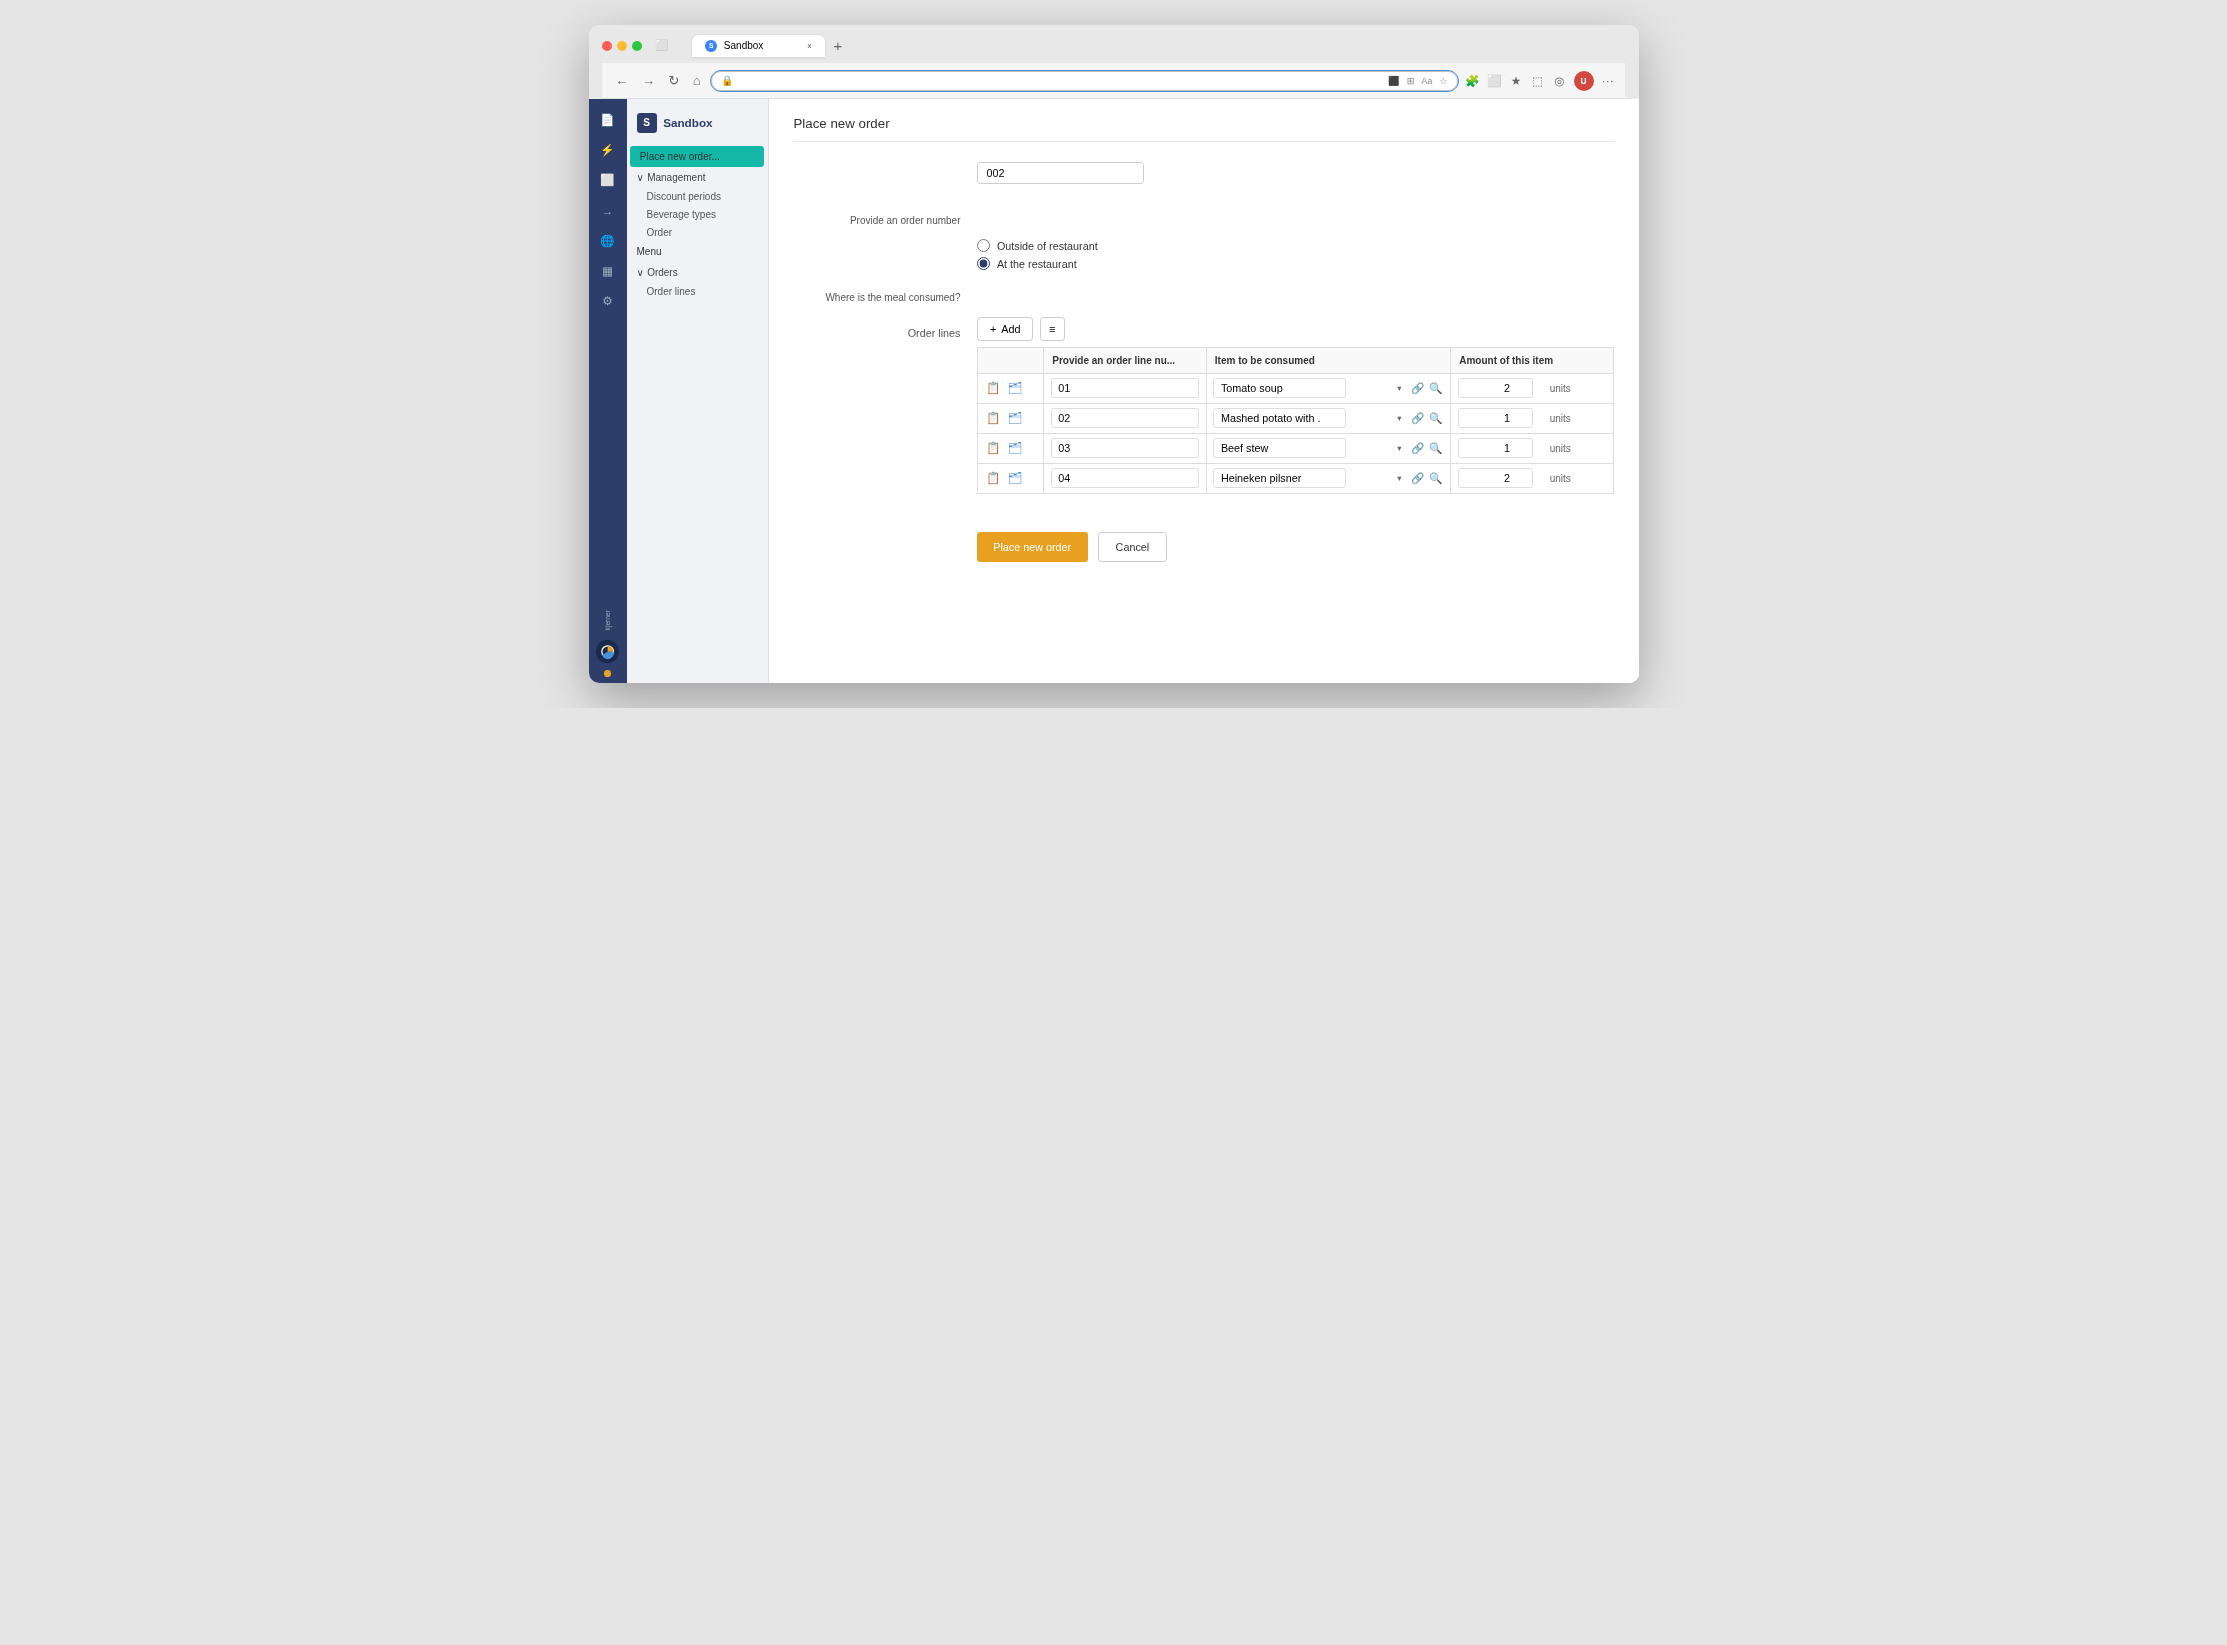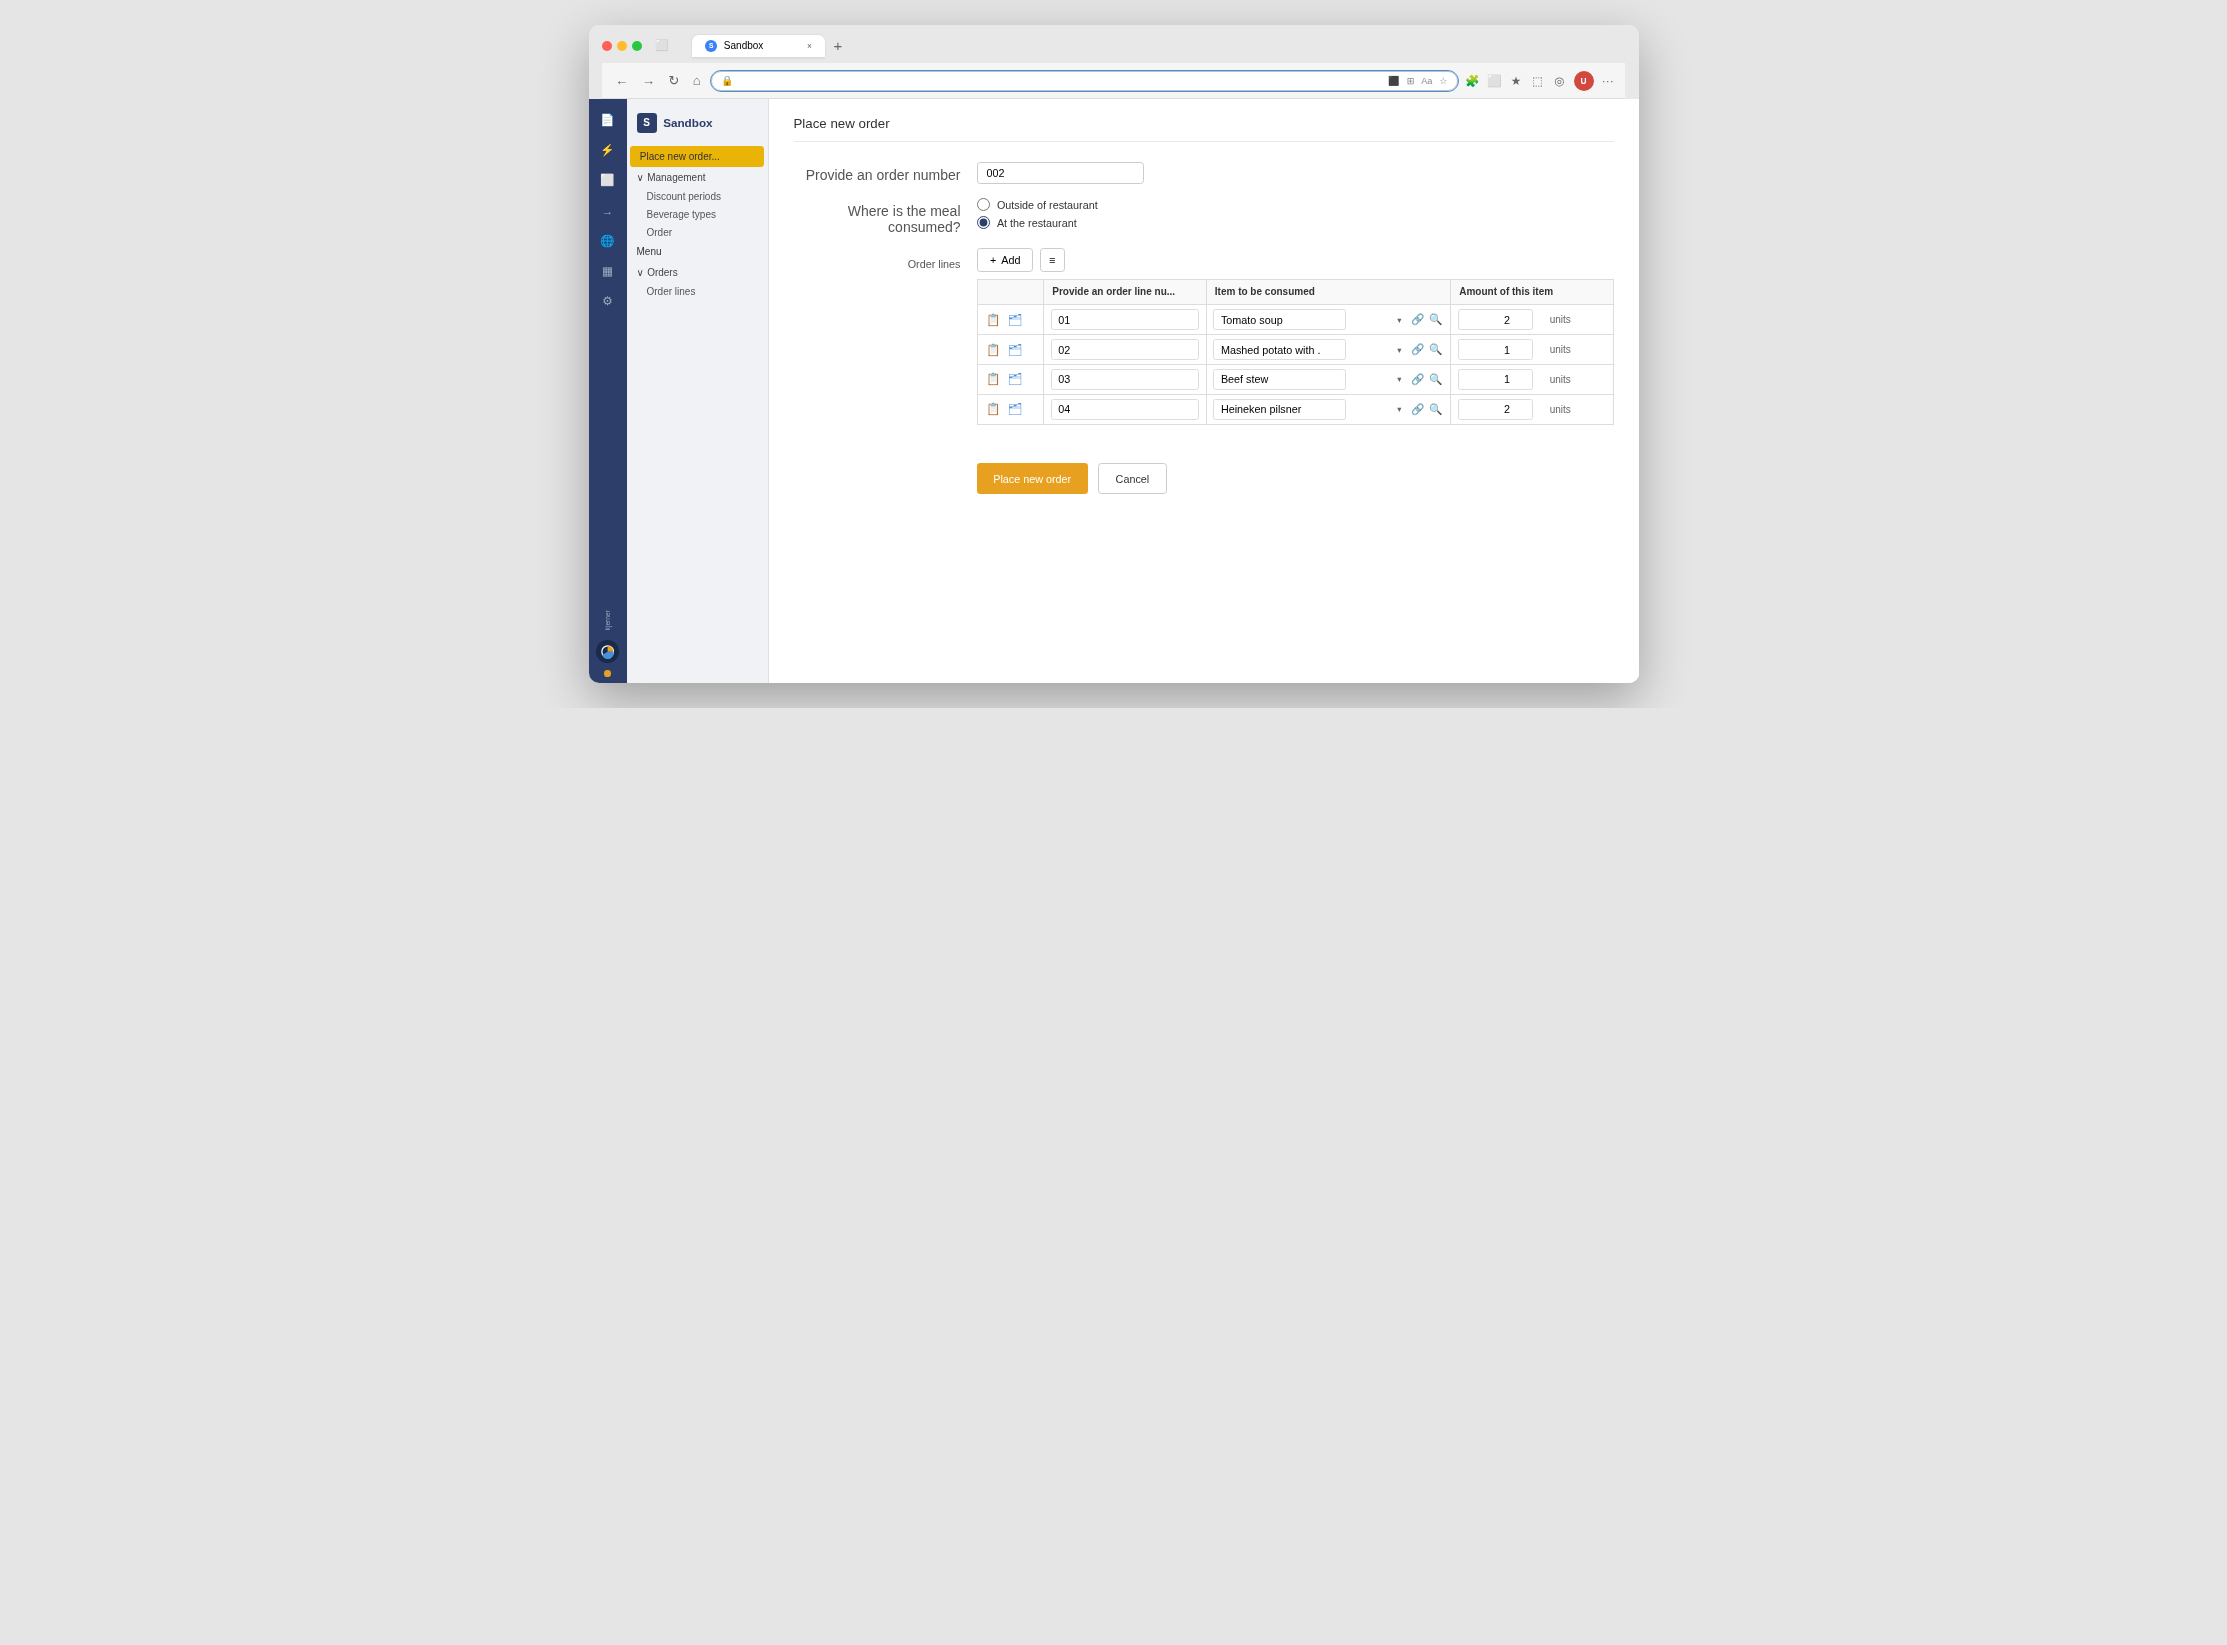--- a/index.html
+++ b/index.html
@@ -34,32 +34,32 @@
     .icon-sidebar-item { width: 27px; height: 27px; display: flex; align-items: center; justify-content: center; border-radius: 5px; cursor: pointer; color: #a0aec0; font-size: 11.7px; }
     .icon-sidebar-item.active { color: white; }
     .icon-sidebar-bottom { margin-top: auto; display: flex; flex-direction: column; align-items: center; gap: 3.3px; }
 
     
     .nav-sidebar { width: 142px; background: #f0f2f5; border-right: 0.8px solid #e0e0e0; padding: 6.7px 0; }
     .app-brand { display: flex; align-items: center; gap: 6.7px; padding: 6.7px 10px 13.3px; }
     .brand-icon { width: 20px; height: 20px; background: #2d3e6b; border-radius: 3.3px; display: flex; align-items: center; justify-content: center; color: white; font-weight: bold; font-size: 10px; }
     .brand-name { font-weight: 600; color: #2d3e6b; font-size: 11.7px; }
     .nav-item { padding: 5px 10px; cursor: pointer; color: #333; font-size: 10px; display: flex; align-items: center; gap: 3.3px; }
-    .nav-item.active { background: #eab308; border-radius: 3.3px; margin: 0 3.3px; font-weight: 500; }
+    .nav-item.active { background: #14b8a6; border-radius: 3.3px; margin: 0 3.3px; font-weight: 500; }
     .nav-section { padding: 5px 10px; font-size: 10px; color: #444; font-weight: 500; display: flex; align-items: center; gap: 3.3px; }
     .nav-child { padding: 3.3px 10px 3.3px 20px; font-size: 10px; color: #555; cursor: pointer; }
 
     
     .main-content { flex: 1; background: white; padding: 16.7px 25px; }
     .page-header { font-size: 13.3px; font-weight: 500; color: #333; margin-bottom: 20px; border-bottom: 0.8px solid #e8e8e8; padding-bottom: 10px; }
 
     
     .form-section { display: flex; flex-direction: column; gap: 13.3px; }
     .form-row { display: flex; align-items: flex-start; gap: 16.7px; }
-    .form-label { width: 167px; text-align: right; padding-top: 5px; color: #555; font-size: 14px; flex-shrink: 0; }
+    .form-label { width: 167px; text-align: right; padding-top: 5px; color: #555; font-size: 10px; flex-shrink: 0; margin-top: 48px; }
     .form-control { flex: 1; }
     .text-input { border: 0.8px solid #ccc; border-radius: 3.3px; padding: 4.2px 8.3px; font-size: 10.8px; width: 167px; outline: none; }
     .radio-group { display: flex; flex-direction: column; gap: 5px; }
     .radio-label { display: flex; align-items: flex-end; gap: 6.7px; font-size: 10.8px; color: #333; cursor: pointer; }
     .radio-label input[type=radio] { accent-color: #2d3e6b; }
 
     
     .seated-row { display: flex; align-items: center; gap: 6.7px; }
     .select-input { border: 0.8px solid #ccc; border-radius: 3.3px; padding: 4.2px 8.3px; font-size: 10.8px; background: white; cursor: pointer; appearance: none; -webkit-appearance: none; padding-right: 23px; min-width: 167px; outline: none; }
     .select-wrapper { position: relative; display: inline-block; }

